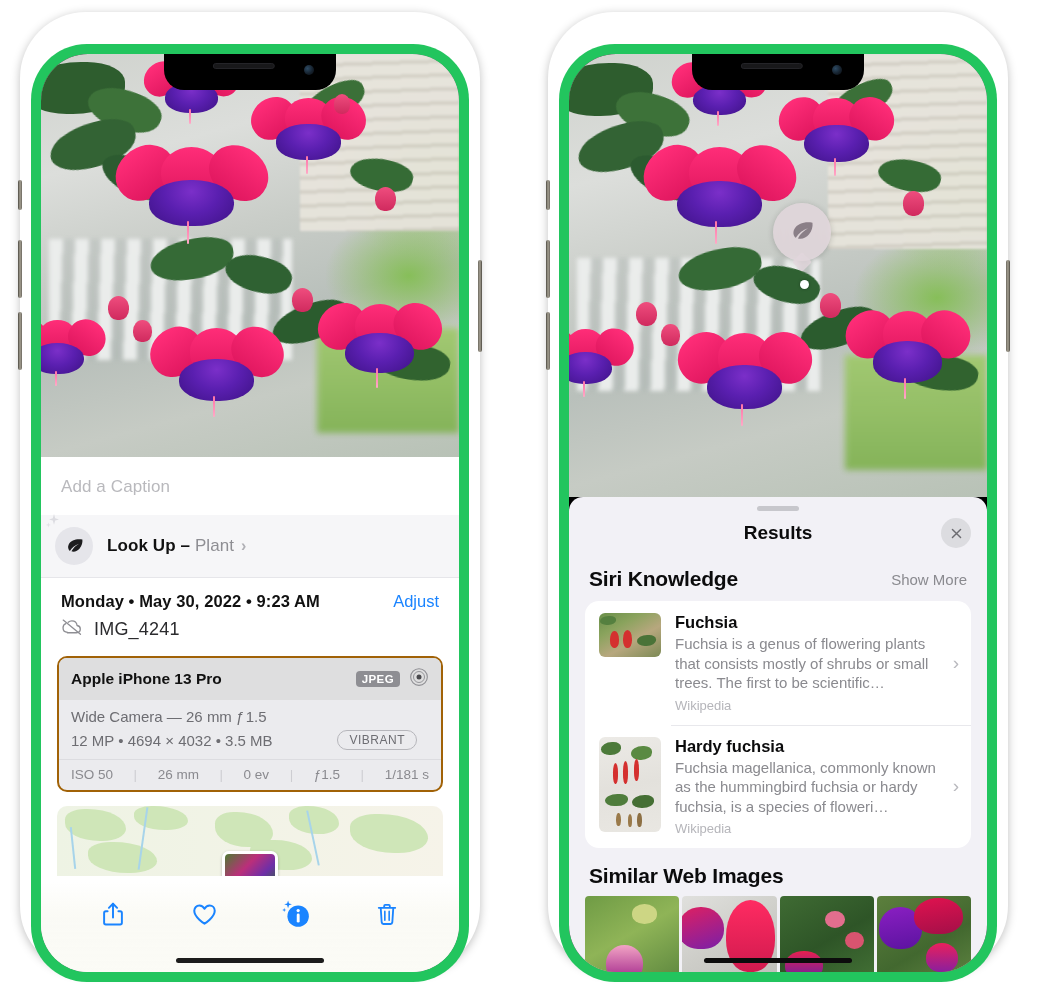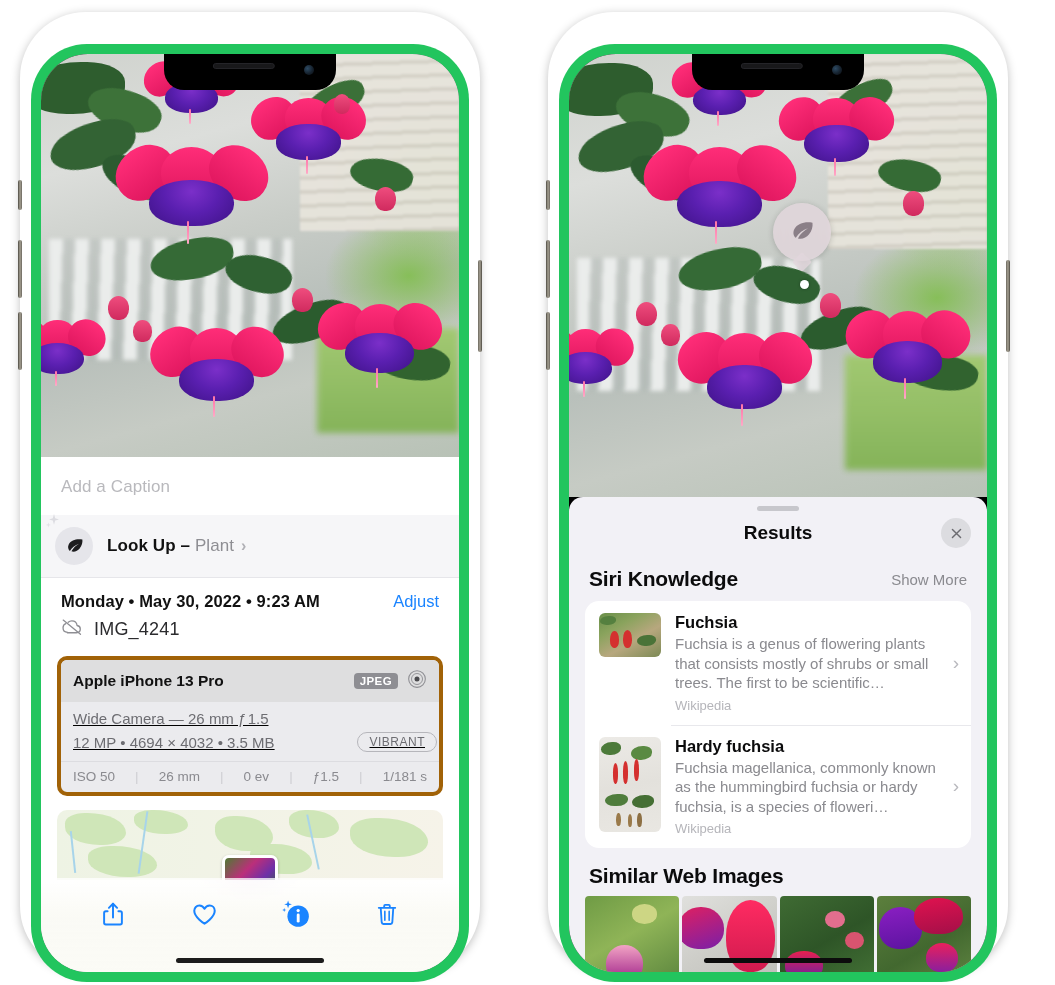--- a/index.html
+++ b/index.html
@@ -141,33 +141,33 @@
 
   .meta-block { padding: 14px 20px 6px 20px; background:#fff; }
   .meta-line1 { display:flex; align-items:flex-start; justify-content:space-between; }
   .meta-date { font-size:16.5px; font-weight:700; color:#111; letter-spacing:.1px; }
   .adjust { font-size:16.5px; color:#1a84ff; }
   .meta-line2 { display:flex; align-items:center; gap:10px; margin-top:7px; }
   .filename { font-size:18px; color:#2b2b2e; letter-spacing:.2px; }
 
   .cam-card {
     margin: 10px 16px 0 16px; border-radius:10px; overflow:hidden;
-    background:#ebebee; border:4px solid #a16207;
+    background:#ebebee; border:2px solid #a16207;
   }
   .cam-head {
     display:flex; align-items:center; justify-content:space-between;
     padding: 9px 12px; background:#dededf;
   }
   .cam-model { font-size:15.5px; font-weight:700; color:#111; }
   .cam-head-right { display:flex; align-items:center; gap:9px; }
   .jpeg-badge {
     background:#8e8e93; color:#fff; font-size:11.5px; font-weight:700;
     padding: 2px 6px; border-radius:4px; letter-spacing:.4px;
   }
-  .cam-body { padding: 8px 2px 9px 12px; text-decoration: underline; }
+  .cam-body { padding: 8px 24px 9px 12px; }
   .cam-lens { font-size:15px; color:#6d6d72; }
   .cam-specs-row { display:flex; align-items:center; justify-content:space-between; margin-top:5px; }
   .cam-specs { font-size:15px; color:#6d6d72; }
   .vibrant {
     border:1px solid #b6b6bb; border-radius:11px;
     padding: 2px 11px; font-size:12px; color:#6d6d72; letter-spacing:.5px;
   }
   .exif {
     display:flex; align-items:center; justify-content:space-between;
     padding: 7px 12px 8px 12px; border-top:1px solid #dcdce0; color:#8a8a8f; font-size:13.5px;

